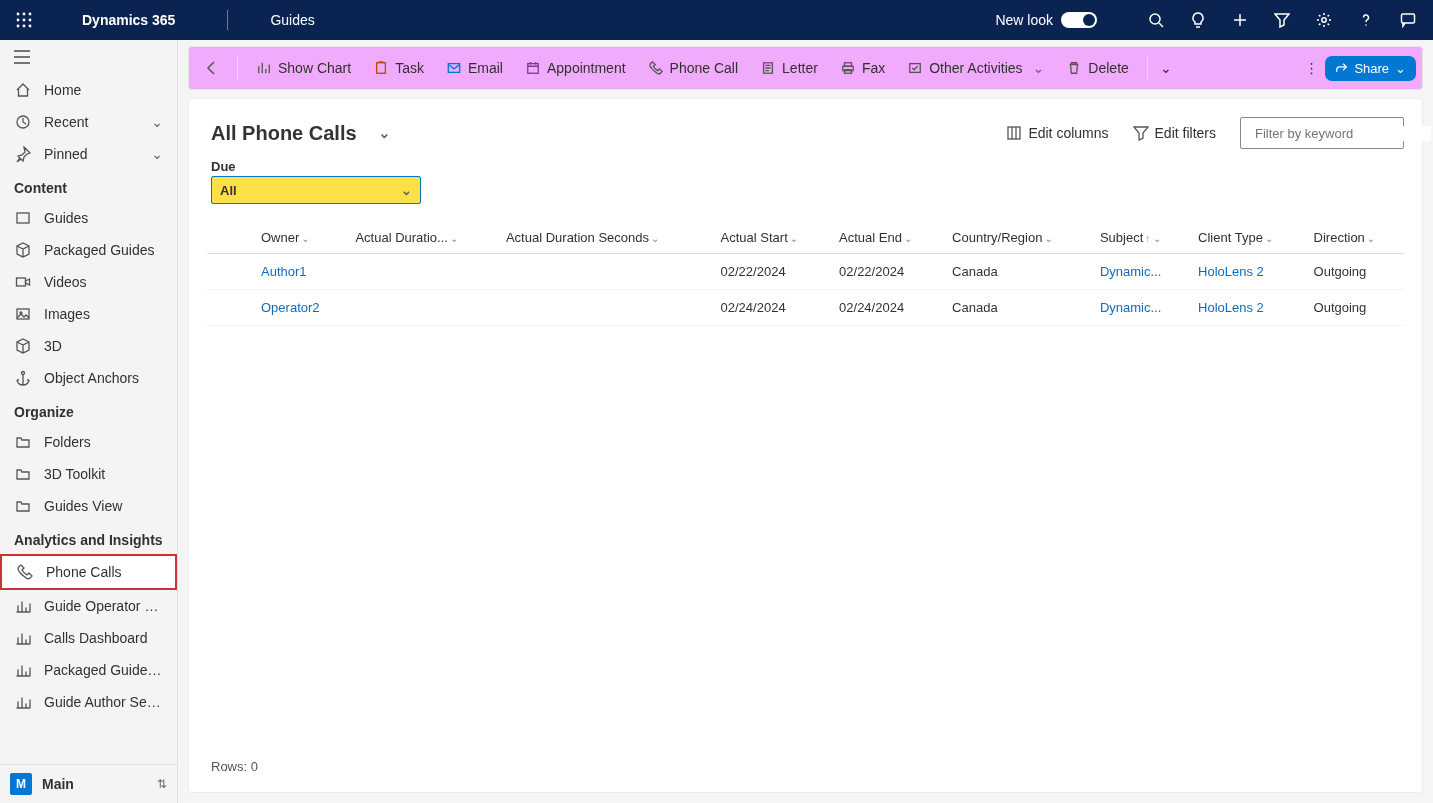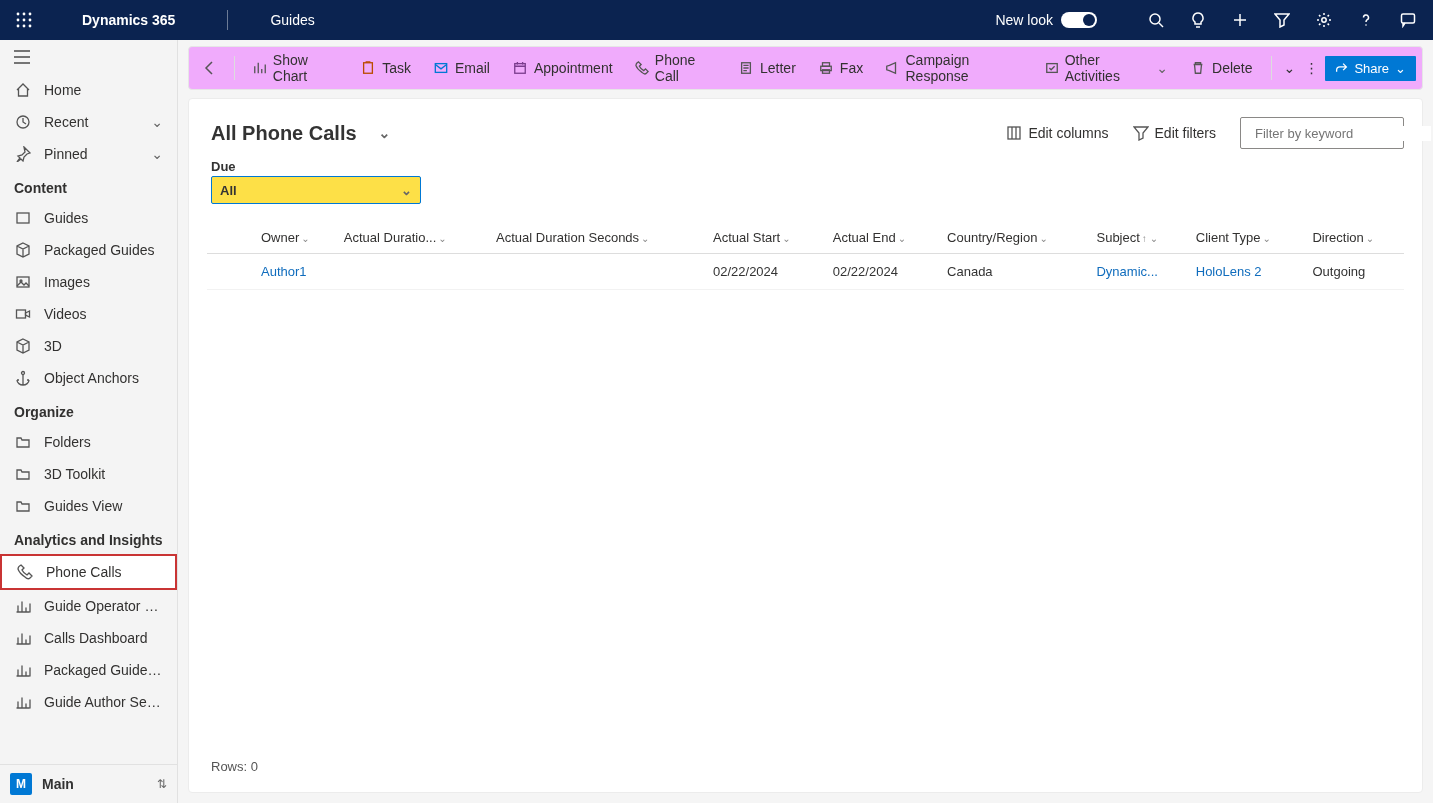--- a/index.html
+++ b/index.html
@@ -38,21 +38,21 @@
   .areaswitch .ud { color:#666; font-size:12px; }
 
   
   .main { flex:1; display:flex; flex-direction:column; min-width:0; background:#f5f5f5;}
   .cmdbar { background:#f0abfc; border:1px solid #e6e6e6; margin:6px 10px 0 10px; height:44px; display:flex; align-items:center; padding:0 6px; gap:2px; border-radius:4px;}
   .cmdbar .backbtn { width:34px; height:34px; display:flex; align-items:center; justify-content:center; cursor:pointer;}
   .cmdbar .sep { width:1px; height:24px; background:#ddd; margin:0 6px;}
   .cmd { display:flex; align-items:center; gap:6px; padding:0 10px; height:34px; cursor:pointer; color:#323130; border-radius:2px;}
   .cmd .ci { width:16px;height:16px; display:flex;align-items:center;justify-content:center; color:#555; }
   .cmdbar .right { margin-left:auto; display:flex; align-items:center; gap:4px;}
-  .sharebtn { background:#0078d4; color:#fff; padding:5px 10px; border-radius:1px; display:flex; align-items:center; gap:6px; cursor:pointer; font-size:13px;}
+  .sharebtn { background:#0078d4; color:#fff; padding:5px 10px; border-radius:7px; display:flex; align-items:center; gap:6px; cursor:pointer; font-size:13px;}
   .more-v { width:20px; display:flex; justify-content:center; cursor:pointer; padding:6px;}
 
   .content { background:#fff; margin:8px 10px 10px; border:1px solid #ececec; border-radius:4px; flex:1; display:flex; flex-direction:column; padding:18px 18px 10px; min-height:0;}
   .viewhdr { display:flex; align-items:center; gap:16px;}
   .viewtitle { font-size:20px; font-weight:600; display:flex; align-items:center; gap:22px; padding-left:4px;}
   .viewactions { margin-left:auto; display:flex; align-items:center; gap:24px;}
   .va { display:flex; align-items:center; gap:6px; cursor:pointer; color:#323130;}
   .filterbox { border:1px solid #8a8886; border-radius:2px; height:32px; width:164px; display:flex; align-items:center; padding:0 8px; gap:6px; color:#666;}
   .filterbox input { border:none; outline:none; flex:1; font-size:13px; color:#333;}
 
@@ -196,35 +196,35 @@
           <span class="ic">
             <svg width="16" height="16" viewBox="0 0 16 16" fill="none" stroke="#555" stroke-width="1.3">
               <path d="M8 1l6 3v8l-6 3-6-3V4z M2 4l6 3 6-3 M8 7v8"></path>
             </svg>
           </span>
           <span class="lbl">Packaged Guides</span>
         </div>
       <div class="navitem">
           <span class="ic">
             <svg width="16" height="16" viewBox="0 0 16 16" fill="none" stroke="#555" stroke-width="1.3">
+              <rect x="1.5" y="4" width="9" height="8"></rect>
+              <path d="M10.5 7l4-2v6l-4-2z"></path>
+            </svg>
+          </span>
+          <span class="lbl">Videos</span>
+        </div>
+      <div class="navitem">
+          <span class="ic">
+            <svg width="16" height="16" viewBox="0 0 16 16" fill="none" stroke="#555" stroke-width="1.3">
               <rect x="2" y="3" width="12" height="10"></rect>
               <circle cx="6" cy="7" r="1"></circle>
               <path d="M2 12l4-4 3 3 2-2 3 3"></path>
             </svg>
           </span>
           <span class="lbl">Images</span>
-        </div>
-      <div class="navitem">
-          <span class="ic">
-            <svg width="16" height="16" viewBox="0 0 16 16" fill="none" stroke="#555" stroke-width="1.3">
-              <rect x="1.5" y="4" width="9" height="8"></rect>
-              <path d="M10.5 7l4-2v6l-4-2z"></path>
-            </svg>
-          </span>
-          <span class="lbl">Videos</span>
         </div>
       <div class="navitem">
           <span class="ic">
             <svg width="16" height="16" viewBox="0 0 16 16" fill="none" stroke="#555" stroke-width="1.3">
               <path d="M8 1l6 3v8l-6 3-6-3V4z M2 4l6 3 6-3 M8 7v8"></path>
             </svg>
           </span>
           <span class="lbl">3D</span>
         </div>
       <div class="navitem">
@@ -375,28 +375,20 @@
           </div>
         <div class="cmd">
             <span class="ci">
               <svg width="14" height="14" viewBox="0 0 16 16" fill="none" stroke="#555" stroke-width="1.5">
                 <rect x="4" y="2" width="8" height="4"></rect>
                 <rect x="2" y="6" width="12" height="5"></rect>
                 <rect x="4" y="10" width="8" height="4"></rect>
               </svg>
             </span>
             <span>Fax</span>
-          </div>
-        <div class="cmd">
-            <span class="ci">
-              <svg width="14" height="14" viewBox="0 0 16 16" fill="none" stroke="#555" stroke-width="1.5">
-                <path d="M2 6v4l3 1 7 3V2L5 5z"></path>
-              </svg>
-            </span>
-            <span>Campaign Response</span>
           </div>
         <div class="cmd">
             <span class="ci">
               <svg width="14" height="14" viewBox="0 0 16 16" fill="none" stroke="#555" stroke-width="1.5">
                 <rect x="2" y="3" width="12" height="10"></rect>
                 <path d="M5 8l2 2 4-4"></path>
               </svg>
             </span>
             <span>Other Activities</span>
             <span style="margin-left:4px;color:#666;">⌄</span>
@@ -485,20 +477,32 @@
                 <td class="linkcell">Author1</td>
                 <td></td>
                 <td></td>
                 <td>02/22/2024</td>
                 <td>02/22/2024</td>
                 <td>Canada</td>
                 <td class="linkcell">Dynamic...</td>
                 <td class="linkcell">HoloLens 2</td>
                 <td>Outgoing</td>
               </tr>
+              <tr>
+                <td></td>
+                <td class="linkcell">Operator2</td>
+                <td></td>
+                <td></td>
+                <td>02/24/2024</td>
+                <td>02/24/2024</td>
+                <td>Canada</td>
+                <td class="linkcell">Dynamic...</td>
+                <td class="linkcell">HoloLens 2</td>
+                <td>Outgoing</td>
+              </tr>
             </tbody>
           </table>
         </div>
 
         <div class="footer">
           <span>Rows:</span>
           <span>0</span>
         </div>
       </div>
     </div>

